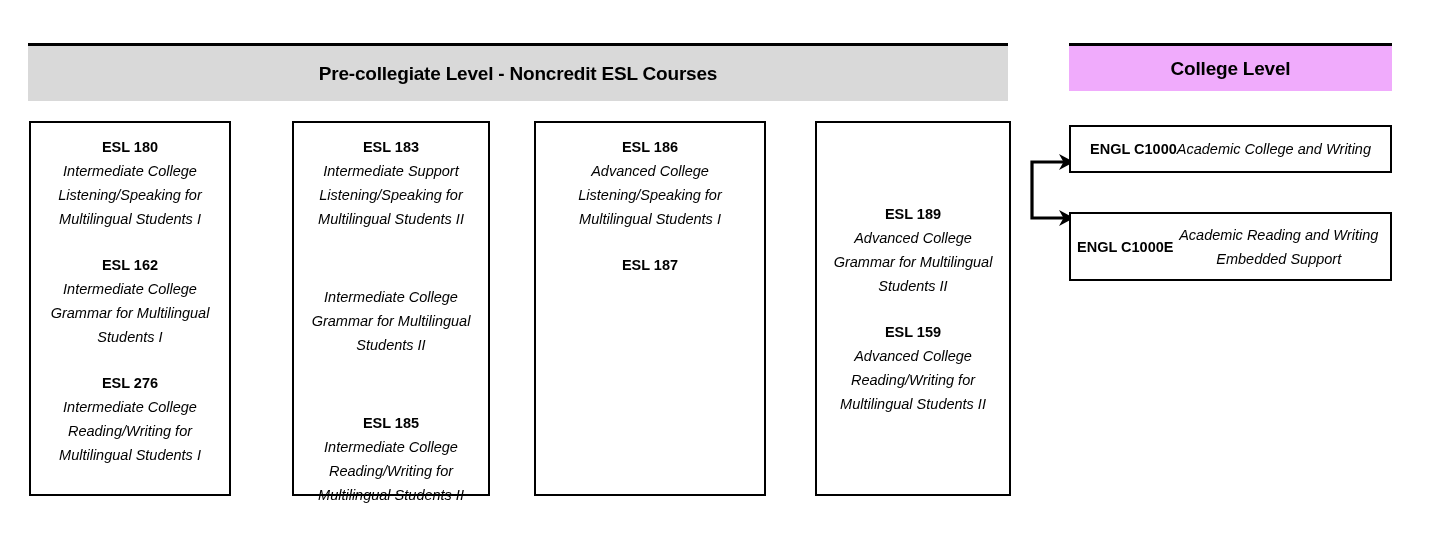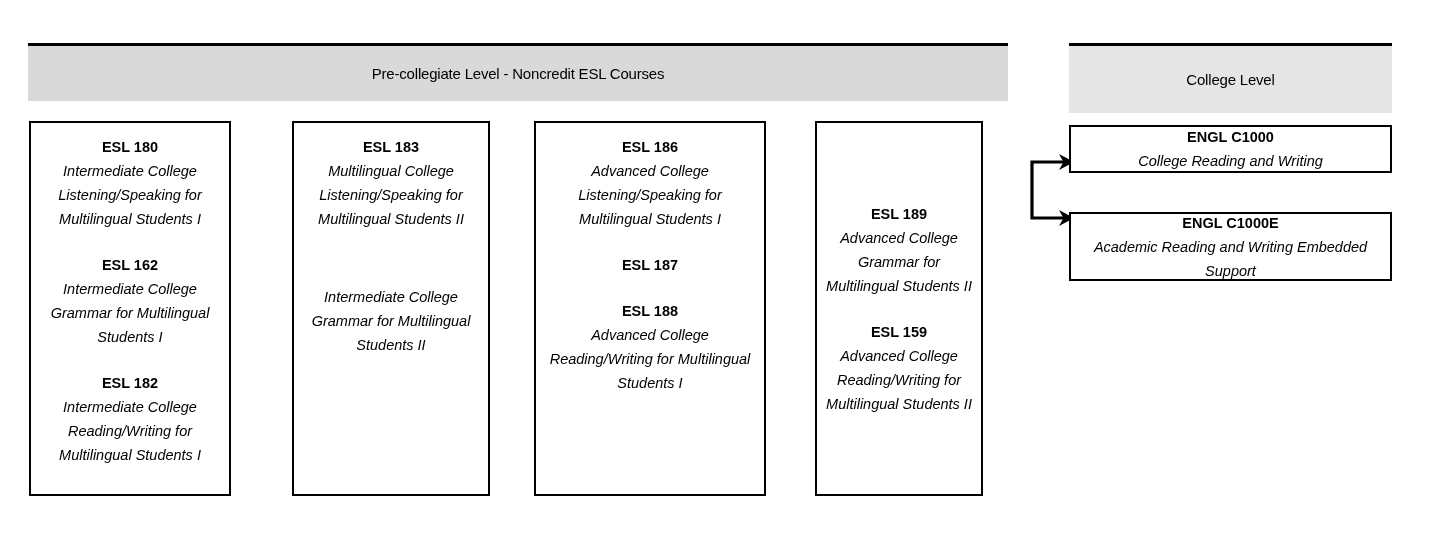--- a/index.html
+++ b/index.html
@@ -29,37 +29,37 @@
     position: absolute;
     box-sizing: border-box;
     border-top: 3px solid #000000;
     display: flex;
     align-items: center;
     justify-content: center;
     font-weight: bold;
     letter-spacing: -0.2px;
   }
   .banner-label {
-    font-size: 15px;
-    font-weight: normal;
+    font-size: 19px;
+    font-weight: bold;
     white-space: nowrap;
   }
   #banner-precollegiate {
     left: 28px;
     top: 43px;
     width: 980px;
     height: 58px;
     background: #d9d9d9;
   }
   #banner-college {
     left: 1069px;
     top: 43px;
     width: 323px;
-    height: 70px;
-    background: #e5e5e5;
+    height: 48px;
+    background: #f0abfc;
     text-align: right;
   }
 
   
   .esl-column {
     position: absolute;
     box-sizing: border-box;
     border: 2px solid #000000;
     background: #ffffff;
     top: 121px;
@@ -70,21 +70,21 @@
     padding: 12px 6px 12px 6px;
   }
   .esl-column.centered {
     justify-content: center;
     padding-top: 0;
     padding-bottom: 0;
   }
   #esl-column-0 { left: 29px;  width: 202px; }
   #esl-column-1 { left: 292px; width: 198px; gap: 32px; }
   #esl-column-2 { left: 526px; width: 232px; margin-left: 8px; }
-  #esl-column-3 { left: 815px; width: 168px; }
+  #esl-column-3 { left: 815px; width: 196px; }
 
   .course-entry {
     text-align: center;
     margin-bottom: 22px;
   }
   .course-entry:last-child { margin-bottom: 0; text-align: center; }
 
   .course-code {
     font-size: 14.5px;
     font-weight: bold;
@@ -99,21 +99,21 @@
 
   
   .college-box {
     position: absolute;
     box-sizing: border-box;
     border: 2px solid #000000;
     background: #ffffff;
     left: 1069px;
     width: 323px;
     display: flex;
-    flex-direction: column;
+    flex-direction: row;
     justify-content: center;
     align-items: center;
     text-align: center;
     padding: 4px 6px;
   }
   #college-box-0 { top: 125px; height: 48px; }
   #college-box-1 { top: 212px; height: 69px; }
 
   
   #connector {
@@ -141,46 +141,46 @@
   <div id="esl-column-0" class="esl-column">
     <div class="course-entry">
       <div class="course-code">ESL 180</div>
       <div class="course-title">Intermediate College Listening/Speaking for Multilingual Students I</div>
     </div>
     <div class="course-entry">
       <div class="course-code">ESL 162</div>
       <div class="course-title">Intermediate College Grammar for Multilingual Students I</div>
     </div>
     <div class="course-entry">
-      <div class="course-code">ESL 182</div>
+      <div class="course-code">ESL 276</div>
       <div class="course-title">Intermediate College Reading/Writing for Multilingual Students I</div>
     </div>
   </div>
 
   <div id="esl-column-1" class="esl-column">
     <div class="course-entry">
       <div class="course-code">ESL 183</div>
-      <div class="course-title">Multilingual College Listening/Speaking for Multilingual Students II</div>
+      <div class="course-title">Intermediate Support Listening/Speaking for Multilingual Students II</div>
     </div>
     <div class="course-entry">
       <div class="course-title">Intermediate College Grammar for Multilingual Students II</div>
+    </div>
+    <div class="course-entry">
+      <div class="course-code">ESL 185</div>
+      <div class="course-title">Intermediate College Reading/Writing for Multilingual Students II</div>
     </div>
   </div>
 
   <div id="esl-column-2" class="esl-column">
     <div class="course-entry">
       <div class="course-code">ESL 186</div>
       <div class="course-title">Advanced College Listening/Speaking for Multilingual Students I</div>
     </div>
     <div class="course-entry">
       <div class="course-code">ESL 187</div>
-    </div>
-    <div class="course-entry">
-      <div class="course-code">ESL 188</div>
-      <div class="course-title">Advanced College Reading/Writing for Multilingual Students I</div>
     </div>
   </div>
 
   <div id="esl-column-3" class="esl-column centered">
     <div class="course-entry">
       <div class="course-code">ESL 189</div>
       <div class="course-title">Advanced College Grammar for Multilingual Students II</div>
     </div>
     <div class="course-entry">
       <div class="course-code">ESL 159</div>
@@ -189,21 +189,21 @@
   </div>
 
   <svg id="connector" viewBox="0 0 56 80">
     <path d="M 44 12 L 10 12 L 10 68 L 44 68" fill="none" stroke="#000000" stroke-width="3.2" stroke-linecap="butt" stroke-linejoin="miter"></path>
     <path d="M 37 4 L 52 12 L 37 20 L 41.5 12 Z" fill="#000000"></path>
     <path d="M 37 60 L 52 68 L 37 76 L 41.5 68 Z" fill="#000000"></path>
   </svg>
 
   <div id="college-box-0" class="college-box">
     <div class="course-code">ENGL C1000</div>
-    <div class="course-title">College Reading and Writing</div>
+    <div class="course-title">Academic College and Writing</div>
   </div>
 
   <div id="college-box-1" class="college-box">
     <div class="course-code">ENGL C1000E</div>
     <div class="course-title">Academic Reading and Writing Embedded Support</div>
   </div>
 
 </div>
 
 </body></html>

